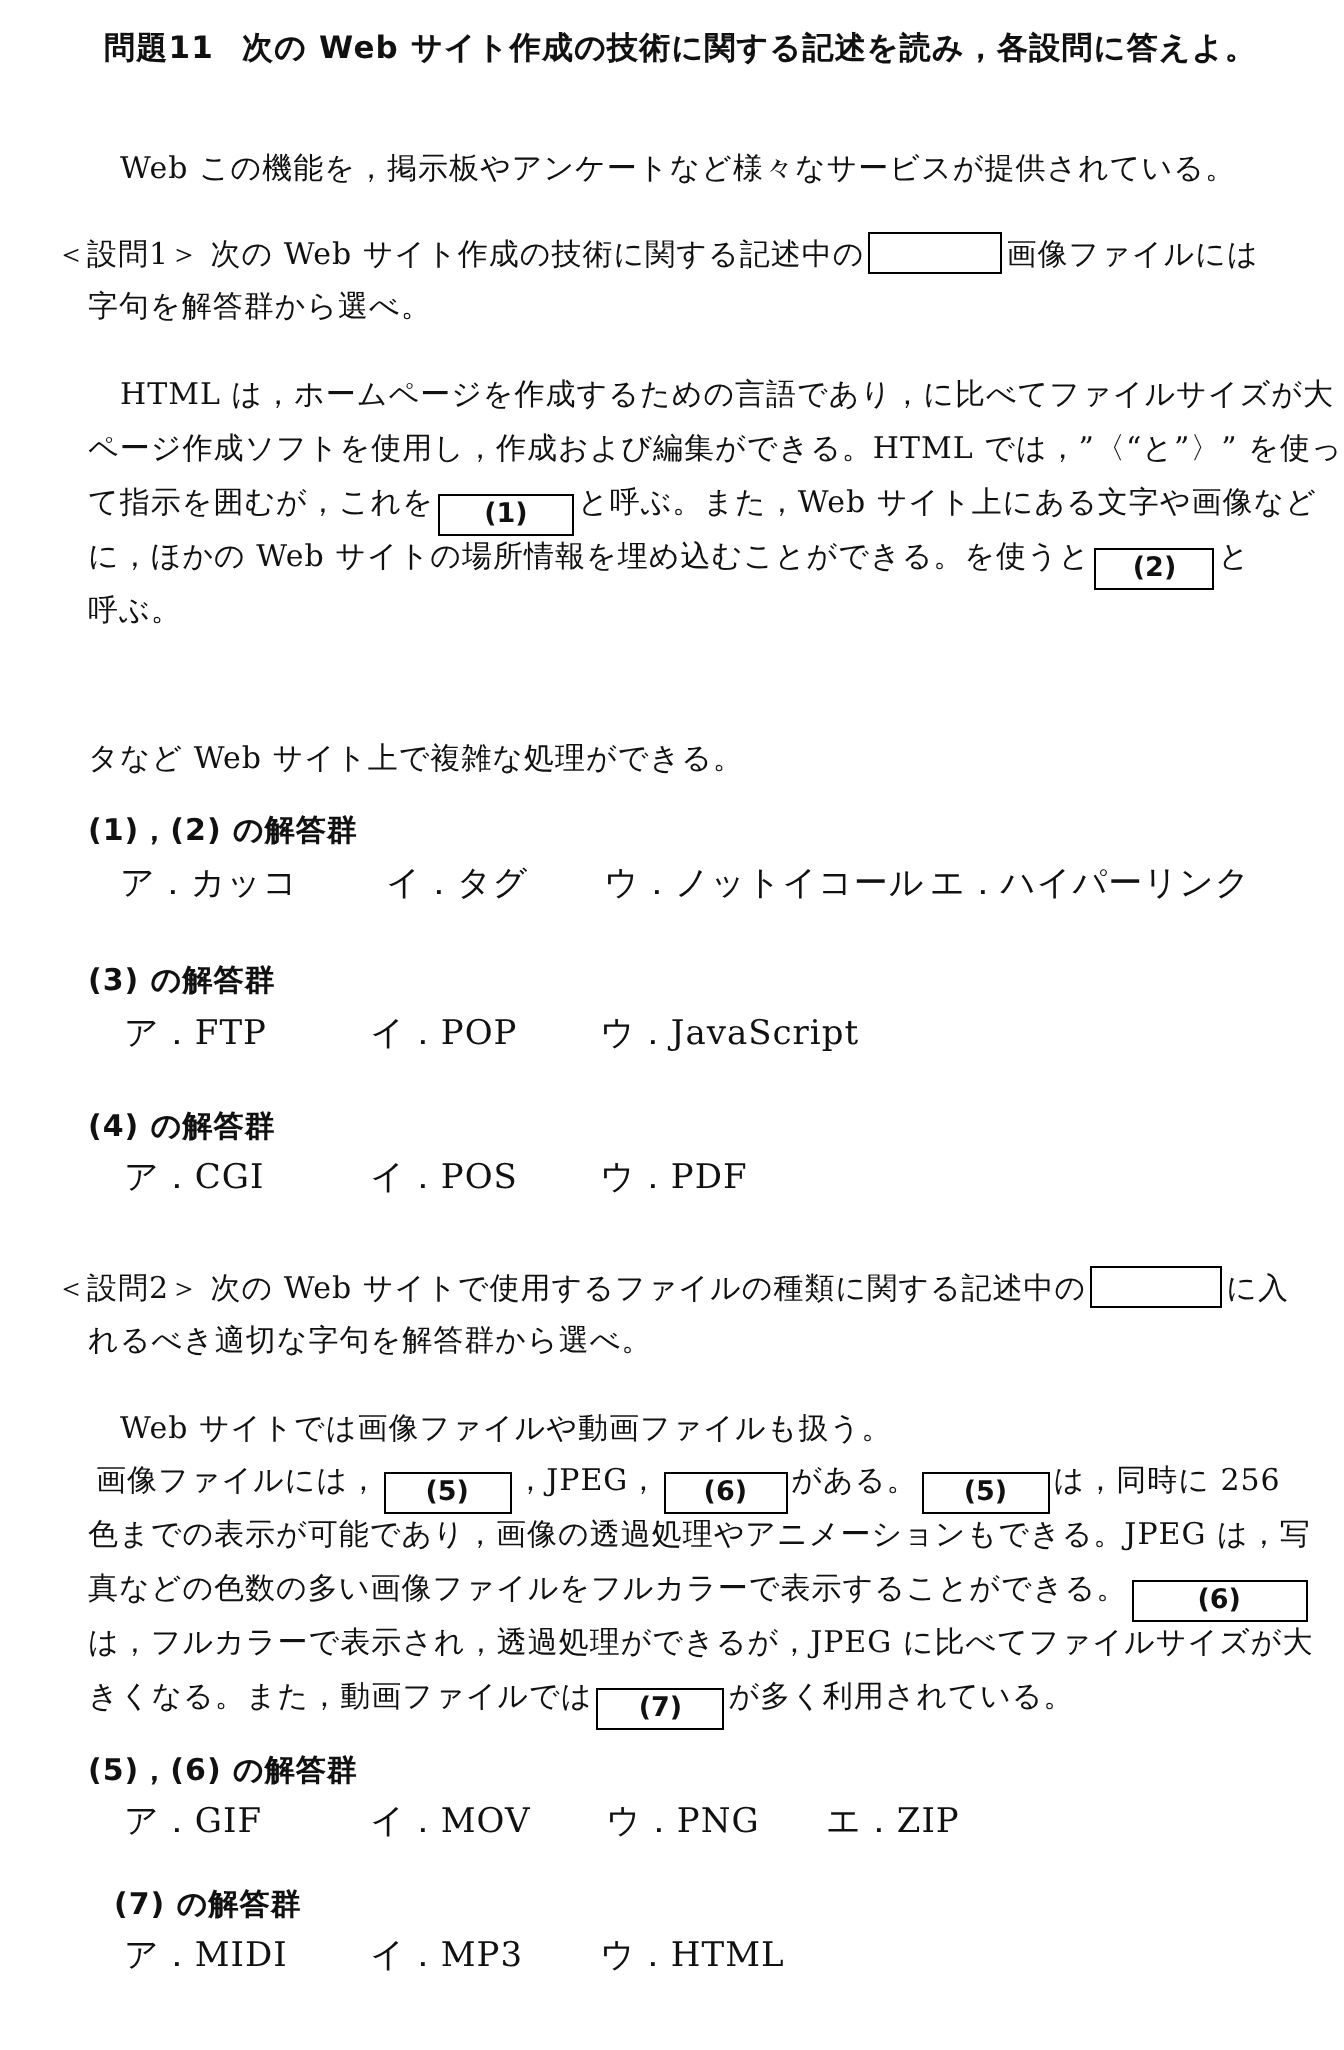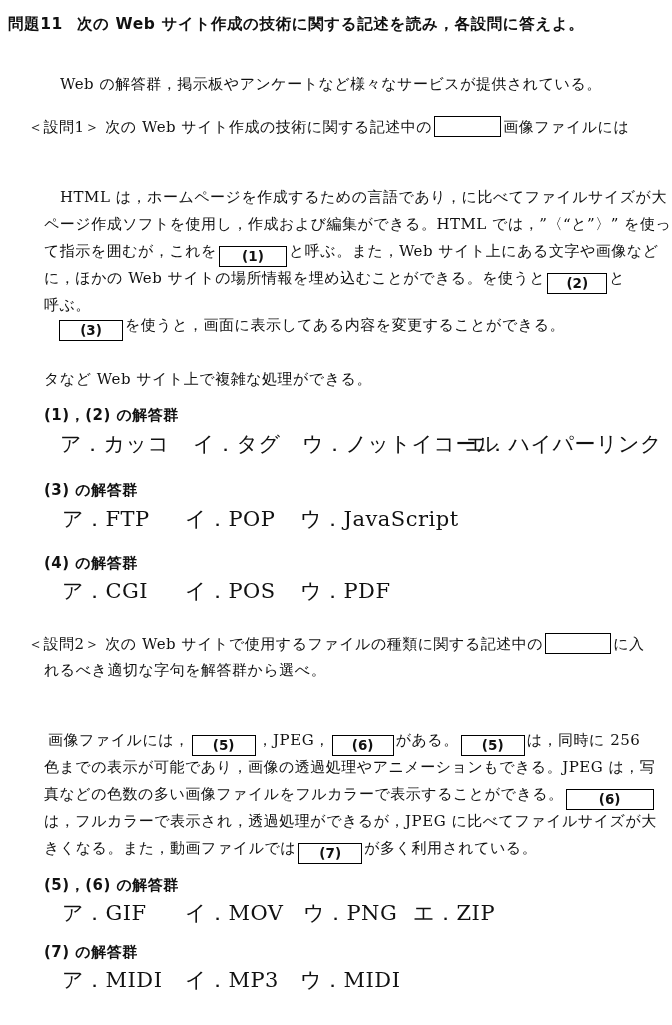--- a/index.html
+++ b/index.html
@@ -7,60 +7,58 @@
     position:relative; width:672px; height:1025px; background:#fff;
     font-family:"DejaVu Serif","Liberation Serif",serif;
     color:#111; overflow:hidden;
   }
   .line {
     position:absolute; white-space:nowrap;
     font-size:15px; letter-spacing:0.5px; line-height:21px;
   }
   .gothic { font-family:"DejaVu Sans","Liberation Sans",sans-serif; font-weight:bold; }
   .title-line { font-size:15.5px; letter-spacing:0.6px; }
-  .title-label { margin-right:14px; }
+  .title-label { margin-right:14px;margin-left:44px; }
   .blank {
     display:inline-block; box-sizing:border-box;
     border:1.8px solid #000; height:21px; line-height:18px;
     text-align:center; vertical-align:-5px; margin:0 2px;
     font-family:"DejaVu Sans","Liberation Sans",sans-serif;
     font-weight:bold; font-size:13.5px; letter-spacing:0;
   }
   .w60{width:60px} .w62{width:62px} .w64{width:64px} .w66{width:66px}
   .w67{width:67px} .w68{width:68px} .w88{width:88px}
-  .opt { position:absolute; white-space:nowrap; font-size:21px; letter-spacing:0.5px;text-align:right; }
+  .opt { position:absolute; white-space:nowrap; font-size:17px; letter-spacing:0.5px;text-align:right; }
 </style>
 </head>
 <body>
 
 <div class="page">
 
   <div class="line gothic title-line" style="left:8px; top:14px">
     <span class="title-label">問題11</span><span>次の Web サイト作成の技術に関する記述を読み，各設問に答えよ。</span>
   </div>
 
-  <div class="line" style="left:60px; top:74px">Web の解答群，掲示板やアンケートなど様々なサービスが提供されている。</div>
+  <div class="line" style="left:60px; top:74px">Web この機能を，掲示板やアンケートなど様々なサービスが提供されている。</div>
 
   <div class="line" style="left:28px; top:116px">
     <span>＜設問1＞ 次の Web サイト作成の技術に関する記述中の</span><span class="blank w67"></span><span>画像ファイルには</span>
   </div>
+  <div class="line" style="left:44px; top:143px">字句を解答群から選べ。</div>
 
   <div class="line" style="left:60px; top:187px">HTML は，ホームページを作成するための言語であり，に比べてファイルサイズが大</div>
   <div class="line" style="left:44px; top:214px">ページ作成ソフトを使用し，作成および編集ができる。HTML では，”〈“と”〉” を使っ</div>
   <div class="line" style="left:44px; top:241px">
     <span>て指示を囲むが，これを</span><span class="blank w68">(1)</span><span>と呼ぶ。また，Web サイト上にある文字や画像など</span>
   </div>
   <div class="line" style="left:44px; top:268px">
     <span>に，ほかの Web サイトの場所情報を埋め込むことができる。を使うと</span><span class="blank w60">(2)</span><span>と</span>
   </div>
   <div class="line" style="left:44px; top:295px">呼ぶ。</div>
 
-  <div class="line" style="left:57px; top:315px">
-    <span class="blank w64">(3)</span><span>を使うと，画面に表示してある内容を変更することができる。</span>
-  </div>
 
   <div class="line" style="left:44px; top:369px">タなど Web サイト上で複雑な処理ができる。</div>
 
   <div class="line gothic" style="left:44px; top:405px">(1)，(2) の解答群</div>
   <span class="opt" style="left:60px;  top:430px">ア．カッコ</span>
   <span class="opt" style="left:193px; top:430px">イ．タグ</span>
   <span class="opt" style="left:302px; top:430px">ウ．ノットイコール</span>
   <span class="opt" style="left:465px; top:430px">エ．ハイパーリンク</span>
 
   <div class="line gothic" style="left:44px; top:480px">(3) の解答群</div>
@@ -71,36 +69,37 @@
   <div class="line gothic" style="left:44px; top:553px">(4) の解答群</div>
   <span class="opt" style="left:62px;  top:577px">ア．CGI</span>
   <span class="opt" style="left:185px; top:577px">イ．POS</span>
   <span class="opt" style="left:300px; top:577px">ウ．PDF</span>
 
   <div class="line" style="left:28px; top:633px">
     <span>＜設問2＞ 次の Web サイトで使用するファイルの種類に関する記述中の</span><span class="blank w66"></span><span>に入</span>
   </div>
   <div class="line" style="left:44px; top:660px">れるべき適切な字句を解答群から選べ。</div>
 
+  <div class="line" style="left:60px; top:704px">Web サイトでは画像ファイルや動画ファイルも扱う。</div>
   <div class="line" style="left:48px; top:730px">
     <span>画像ファイルには，</span><span class="blank w64">(5)</span><span>，JPEG，</span><span class="blank w62">(6)</span><span>がある。</span><span class="blank w64">(5)</span><span>は，同時に 256</span>
   </div>
   <div class="line" style="left:44px; top:757px">色までの表示が可能であり，画像の透過処理やアニメーションもできる。JPEG は，写</div>
   <div class="line" style="left:44px; top:784px">
     <span>真などの色数の多い画像ファイルをフルカラーで表示することができる。</span><span class="blank w88">(6)</span>
   </div>
   <div class="line" style="left:44px; top:811px">は，フルカラーで表示され，透過処理ができるが，JPEG に比べてファイルサイズが大</div>
   <div class="line" style="left:44px; top:838px">
     <span>きくなる。また，動画ファイルでは</span><span class="blank w64">(7)</span><span>が多く利用されている。</span>
   </div>
 
   <div class="line gothic" style="left:44px; top:875px">(5)，(6) の解答群</div>
   <span class="opt" style="left:62px;  top:899px">ア．GIF</span>
   <span class="opt" style="left:185px; top:899px">イ．MOV</span>
   <span class="opt" style="left:303px; top:899px">ウ．PNG</span>
   <span class="opt" style="left:413px; top:899px">エ．ZIP</span>
 
-  <div class="line gothic" style="left:44px; top:942px">(7) の解答群</div>
+  <div class="line gothic" style="left:57px; top:942px">(7) の解答群</div>
   <span class="opt" style="left:62px;  top:966px">ア．MIDI</span>
   <span class="opt" style="left:185px; top:966px">イ．MP3</span>
-  <span class="opt" style="left:300px; top:966px">ウ．MIDI</span>
+  <span class="opt" style="left:300px; top:966px">ウ．HTML</span>
 
 </div>
 
 </body></html>

